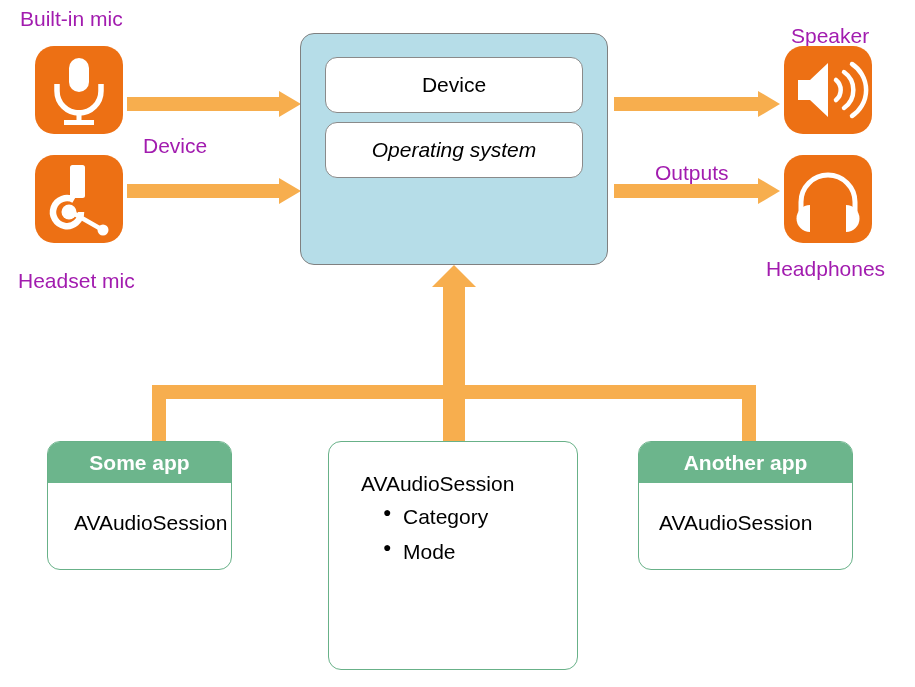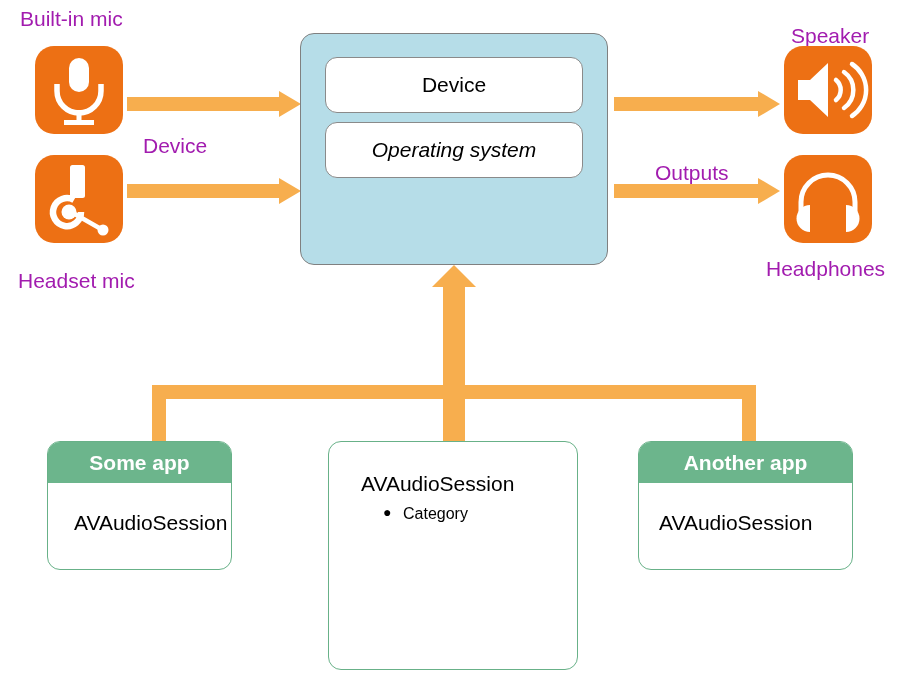--- a/index.html
+++ b/index.html
@@ -107,21 +107,21 @@
   .appcard-body .sessname { line-height: 1.1; }
   .bullets {
     list-style: none;
     margin: 10px 0 0 0;
     padding: 0 0 0 22px;
   }
   .bullets li {
     position: relative;
     padding-left: 20px;
     margin-bottom: 11px;
-    font-size: 16px;
+    font-size: 21px;
     line-height: 1.15;
   }
   .bullets li::before {
     content: "\25CF";
     position: absolute;
     left: 0;
     top: -1px;
     font-size: 14px;
   }
 </style>
@@ -222,20 +222,21 @@
     <div class="appcard-body" style="padding-top:28px;">
       <div class="sessname">AVAudioSession</div>
     </div>
   </div>
 
   <div class="abs appcard" style="left:328px; top:441px; width:250px; height:229px;">
     <div class="appcard-body" style="padding-top:30px; padding-left:32px;">
       <div class="sessname">AVAudioSession</div>
       <ul class="bullets">
         <li>Category</li>
+        <li>Mode</li>
       </ul>
     </div>
   </div>
 
   <div class="abs appcard" style="left:638px; top:441px; width:215px; height:129px;">
     <div class="appcard-header">Another app</div>
     <div class="appcard-body" style="padding-top:28px; padding-left:20px;">
       <div class="sessname">AVAudioSession</div>
     </div>
   </div>

